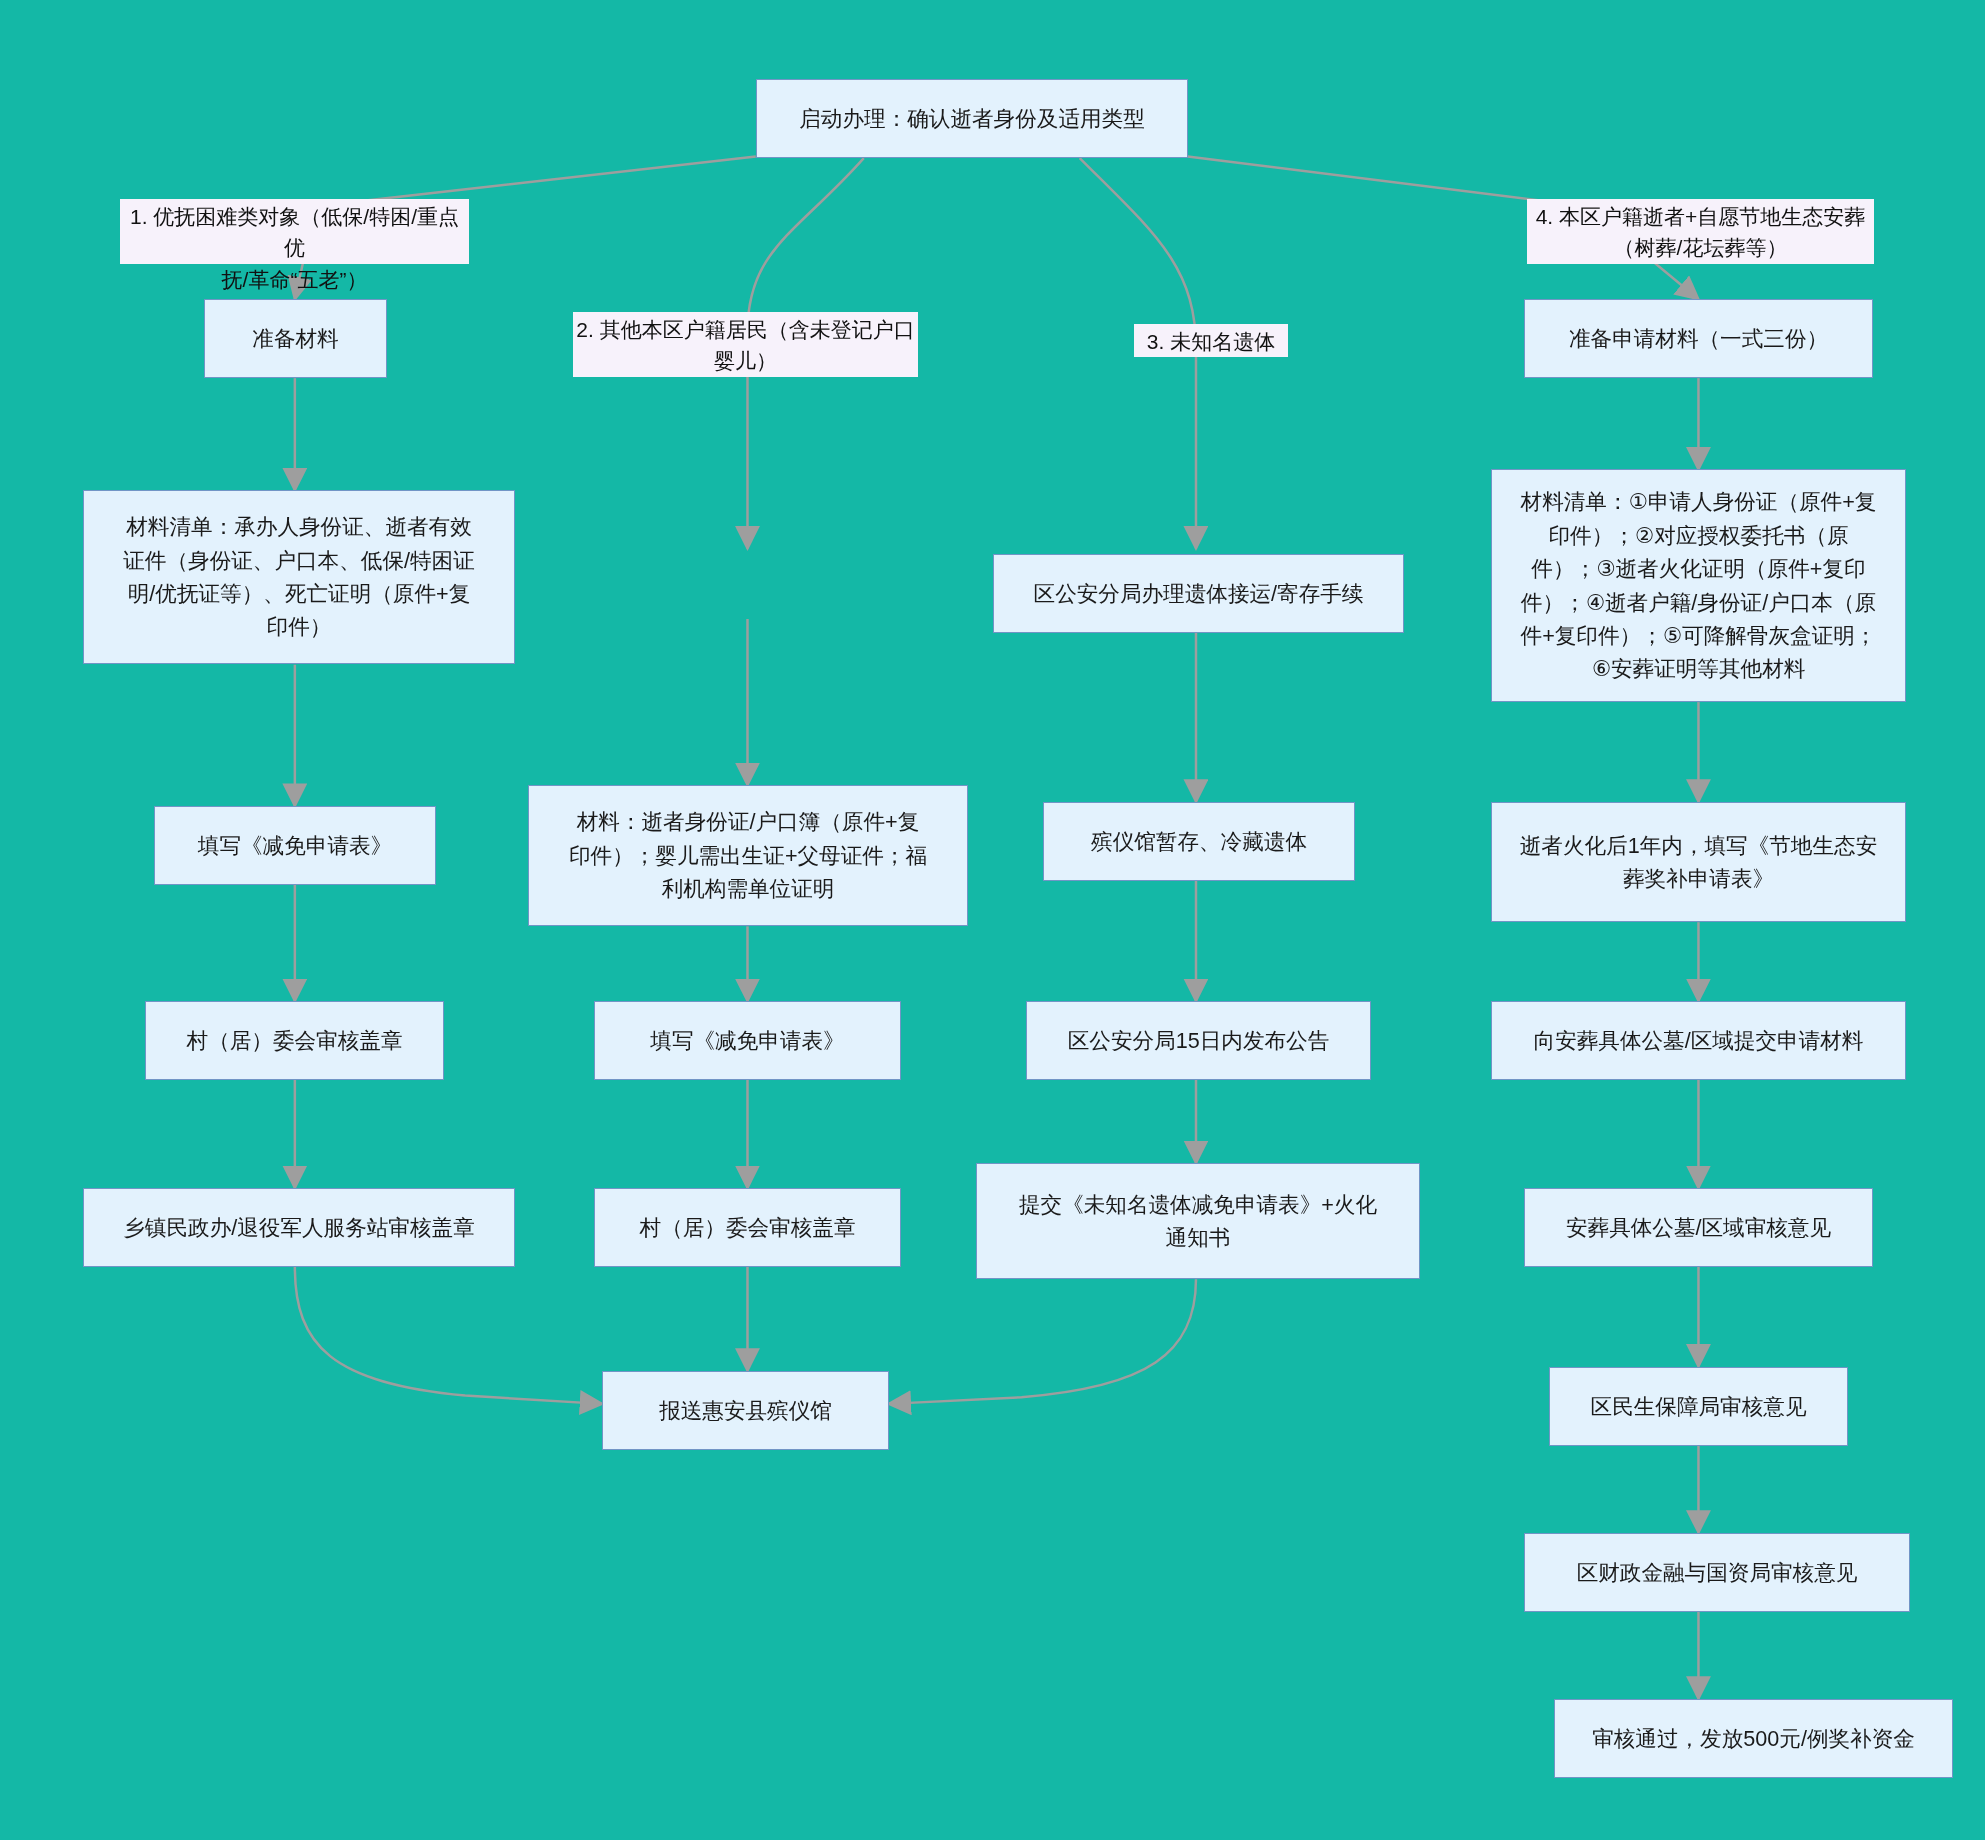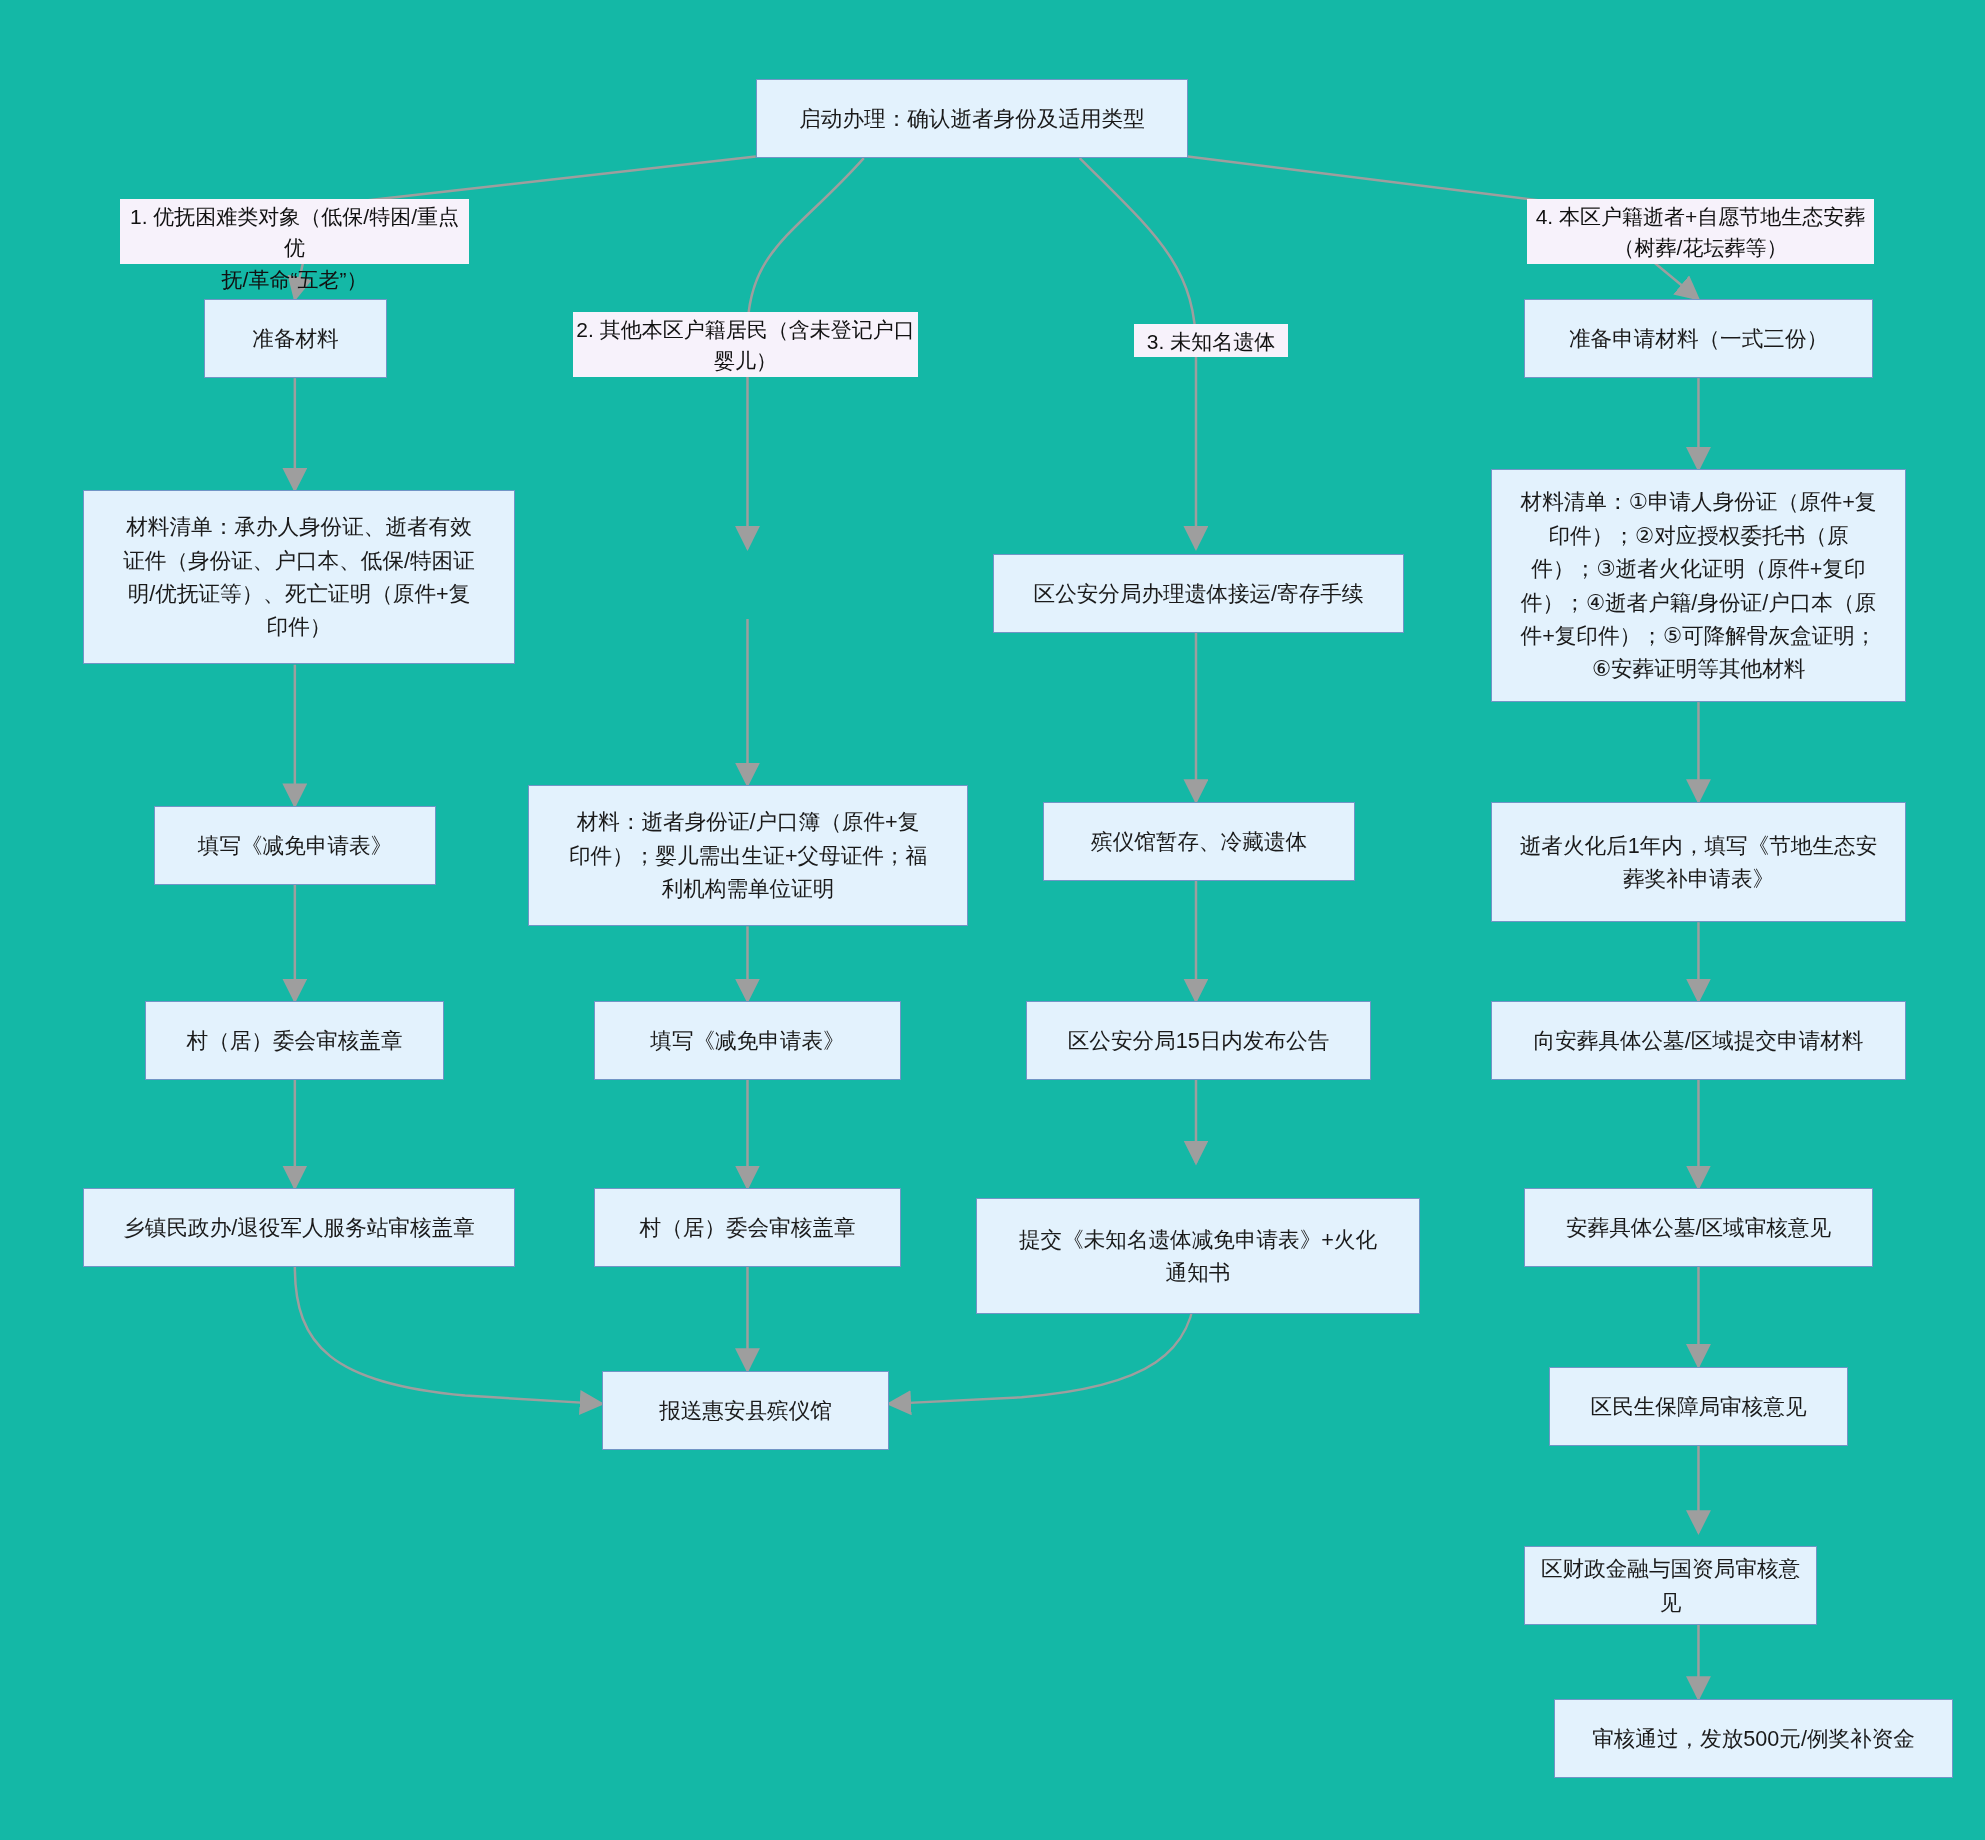--- a/index.html
+++ b/index.html
@@ -118,34 +118,34 @@
 
   <div class="node" style="left:528px; top:785px; width:440px; height:141px;">材料：逝者身份证/户口簿（原件+复
 印件）；婴儿需出生证+父母证件；福
 利机构需单位证明</div>
   <div class="node" style="left:594px; top:1001px; width:307px; height:79px;">填写《减免申请表》</div>
   <div class="node" style="left:594px; top:1188px; width:307px; height:79px;">村（居）委会审核盖章</div>
 
   <div class="node" style="left:993px; top:540px; width:411px; height:79px;margin-top:14px;">区公安分局办理遗体接运/寄存手续</div>
   <div class="node" style="left:1043px; top:802px; width:312px; height:79px;">殡仪馆暂存、冷藏遗体</div>
   <div class="node" style="left:1026px; top:1001px; width:345px; height:79px;">区公安分局15日内发布公告</div>
-  <div class="node" style="left:976px; top:1198px; width:444px; height:116px;">提交《未知名遗体减免申请表》+火化
+  <div class="node" style="left:976px; top:1163px; width:444px; height:116px;">提交《未知名遗体减免申请表》+火化
 通知书</div>
 
   <div class="node" style="left:602px; top:1371px; width:287px; height:79px;">报送惠安县殡仪馆</div>
 
   <div class="node" style="left:1524px; top:299px; width:349px; height:79px;">准备申请材料（一式三份）</div>
   <div class="node" style="left:1491px; top:469px; width:415px; height:233px;">材料清单：①申请人身份证（原件+复
 印件）；②对应授权委托书（原
 件）；③逝者火化证明（原件+复印
 件）；④逝者户籍/身份证/户口本（原
 件+复印件）；⑤可降解骨灰盒证明；
 ⑥安葬证明等其他材料</div>
   <div class="node" style="left:1491px; top:802px; width:415px; height:120px;">逝者火化后1年内，填写《节地生态安
 葬奖补申请表》</div>
   <div class="node" style="left:1491px; top:1001px; width:415px; height:79px;">向安葬具体公墓/区域提交申请材料</div>
   <div class="node" style="left:1524px; top:1188px; width:349px; height:79px;">安葬具体公墓/区域审核意见</div>
   <div class="node" style="left:1549px; top:1367px; width:299px; height:79px;">区民生保障局审核意见</div>
-  <div class="node" style="left:1524px; top:1533px; width:293px; height:79px;margin-top:13px;">区财政金融与国资局审核意见</div>
+  <div class="node" style="left:1524px; top:1533px; width:386px; height:79px;">区财政金融与国资局审核意见</div>
   <div class="node" style="left:1554px; top:1699px; width:399px; height:79px;">审核通过，发放500元/例奖补资金</div>
 
 </div>
 
 
 </body></html>

